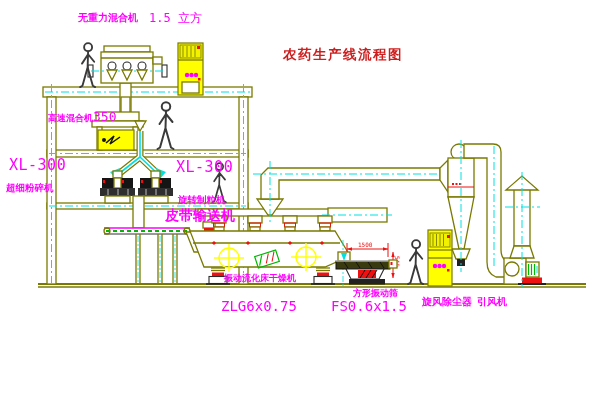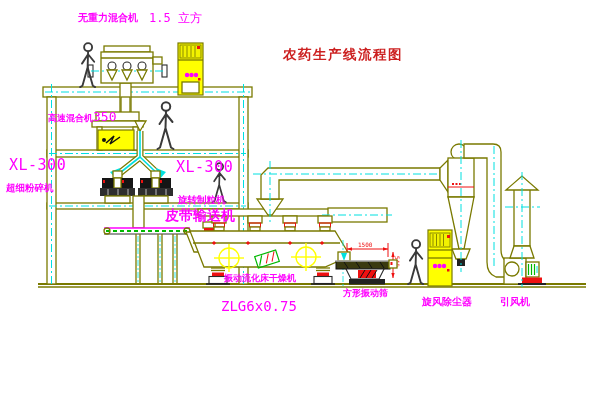--- a/index.html
+++ b/index.html
@@ -362,18 +362,19 @@
 <div class="lbl" style="left:6px;top:183px;font-size:9.5px">超细粉碎机</div>
 
 <div class="lbl mono" style="left:176px;top:160px;font-size:15px;letter-spacing:.5px">XL-300</div>
 <div class="lbl" style="left:178px;top:195px;font-size:9.5px">旋转制粒机</div>
 
 <div class="lbl" style="left:165px;top:208px;font-size:14px">皮带输送机</div>
 
 <div class="lbl" style="left:224px;top:274px;font-size:9px">振动流化床干燥机</div>
 <div class="lbl mono" style="left:221px;top:299px;font-size:14px">ZLG6x0.75</div>
 
-<div class="lbl" style="left:343px;top:289px;font-size:9px">方形振动筛</div>
+<div class="lbl" style="left:353px;top:289px;font-size:9px">方形振动筛</div>
+<div class="lbl mono" style="left:331px;top:299px;font-size:14px">FS0.6x1.5</div>
 
 <div class="lbl" style="left:422px;top:297px;font-size:10px">旋风除尘器</div>
-<div class="lbl" style="left:500px;top:297px;font-size:10px">引风机</div>
+<div class="lbl" style="left:477px;top:297px;font-size:10px">引风机</div>
 
 </div>
 
 </body></html>

